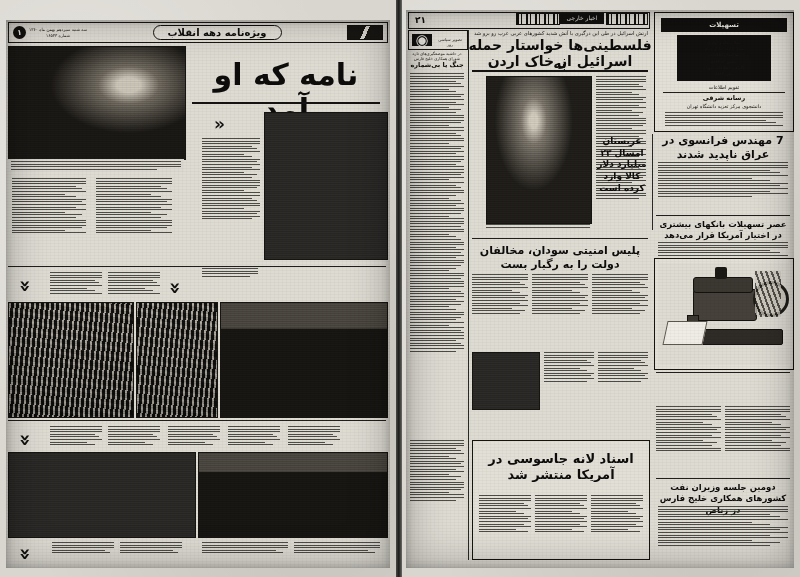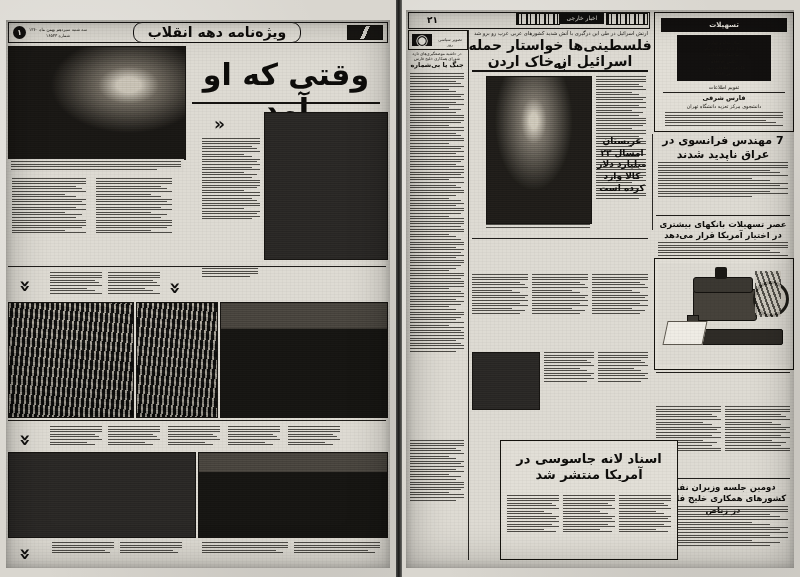--- a/index.html
+++ b/index.html
@@ -45,21 +45,21 @@
   .farsi{direction:rtl;unicode-bidi:bidi-override;font-family:"DejaVu Sans",sans-serif;
     color:#100e0c;line-height:1.15;}
 
   
   .mast{position:absolute;display:flex;align-items:center;border:1px solid #1b1917;
     background:#e2dfd7;}
   .badge-num{width:13px;height:13px;border-radius:50%;background:#131110;color:#ece9e2;
     font-size:8px;display:flex;align-items:center;justify-content:center;font-weight:bold;}
 
   .plaque{border:1.5px solid #131110;border-radius:9px;padding:1px 14px;background:#e7e4dc;
-    font-size:14px;font-weight:bold;letter-spacing:.2px;}
+    font-size:10px;font-weight:bold;letter-spacing:.2px;}
 
   
   .photo{position:absolute;overflow:hidden;background:#2b2926;border:1px solid #171512;}
   .ph-a{background:
       radial-gradient(ellipse at 68% 34%, #c9c3b6 0 7%, #6d675d 18%, #1a1815 46%),
       radial-gradient(ellipse at 28% 44%, #b6b0a3 0 6%, #55504a 17%, #131210 44%),
       linear-gradient(175deg,#2d2b27,#0e0d0b);}
   .ph-crowd{background:
       repeating-linear-gradient(96deg, rgba(225,220,208,.55) 0 2px, rgba(10,10,9,.85) 2px 5px),
       repeating-linear-gradient(12deg, rgba(200,194,182,.25) 0 3px, rgba(0,0,0,.5) 3px 8px),
@@ -154,21 +154,21 @@
     <div class="photo ph-a" style="left:2px;top:26px;width:176px;height:112px;">
       <div class="ph-grain"></div>
     </div>
     <div class="caption lines dense" style="left:2px;top:139px;width:176px;height:13px;padding:2px 3px;box-sizing:border-box;">
       <i></i>
         <i></i>
         <i></i>
         <i></i>
     </div>
 
-    <div class="hl hl-mega farsi" style="left:182px;top:38px;width:196px;">وقتی که او آمد</div>
+    <div class="hl hl-mega farsi" style="left:182px;top:38px;width:196px;">نامه که او آمد</div>
     <div class="hrule2" style="position:absolute;left:186px;top:82px;width:188px;"></div>
 
     <div class="chev" style="left:208px;top:96px;">»</div>
 
     <div class="lines dense" style="position:absolute;left:196px;top:118px;width:58px;">
       <i></i>
         <i></i>
         <i></i>
         <i></i>
         <i></i>
@@ -389,41 +389,41 @@
         <i></i>
     </div>
 
     <div class="noise"></div>
       <div class="vignette"></div>
   </div>
 
   <div class="page" id="page-right">
 
     <div class="mast" style="left:2px;top:2px;width:240px;height:15px;justify-content:flex-start;">
-      <div class="farsi" style="font-size:9px;font-weight:bold;padding-left:6px;margin-left:12px;">۱۲</div>
+      <div class="farsi" style="font-size:9px;font-weight:bold;padding-left:6px;">۱۲</div>
     </div>
     <div class="barcodeish" style="left:110px;top:3px;width:42px;"></div>
     <div class="secbar farsi" style="left:154px;top:3px;width:44px;height:11px;">اخبار خارجی</div>
     <div class="barcodeish" style="left:200px;top:3px;width:40px;"></div>
 
     <div class="adbox" style="left:248px;top:2px;width:138px;height:118px;">
       <div class="nameplate farsi" style="left:6px;top:5px;width:126px;height:14px;">تسهیلات</div>
       <div style="position:absolute;left:22px;top:22px;width:94px;height:46px;background:#131110;
                   display:flex;flex-direction:column;align-items:center;justify-content:center;gap:1px;
                   color:#e9e6de;padding:2px;box-sizing:border-box;">
         <div class="micro farsi">سال پنجاه و چهارم</div>
         <div class="micro farsi">محل اداره: خیابان خیام</div>
         <div class="micro farsi">ساختمان اطلاعات</div>
         <div class="micro farsi">تلکس: ۲۱۲۳۴۵</div>
         <div class="micro farsi">تلگرافی: اطلاعات ـ تهران</div>
         <div class="micro farsi">تلفن ۳۱۸۸</div>
       </div>
       <div class="tiny farsi" style="position:absolute;left:6px;top:71px;width:126px;">تقویم اطلاعات</div>
       <div class="hrule" style="position:absolute;left:8px;top:79px;width:122px;"></div>
-      <div class="smallhead farsi" style="position:absolute;left:6px;top:82px;width:126px;">فارس شرقی</div>
+      <div class="smallhead farsi" style="position:absolute;left:6px;top:82px;width:126px;">رسانه شرقی</div>
       <div class="tiny farsi" style="position:absolute;left:6px;top:90px;width:126px;">دانشجوی مرکز تعزیه دانشگاه تهران</div>
       <div class="lines dense" style="position:absolute;left:10px;top:99px;width:118px;">
         <i></i>
           <i></i>
           <i></i>
           <i></i>
           <i></i>
           <i></i>
       </div>
     </div>
@@ -662,20 +662,21 @@
         <div class="sm-arm" style="left:34px;top:14px;width:58px;height:14px;border-radius:3px;"></div>
         <div class="sm-spool" style="left:56px;top:4px;width:12px;height:12px;"></div>
         <div class="sm-wheel" style="left:94px;top:18px;width:30px;height:30px;"></div>
         <div class="sm-arm" style="left:28px;top:52px;width:10px;height:18px;"></div>
         <div class="sm-cloth" style="left:6px;top:58px;width:38px;height:22px;"></div>
         <div style="position:absolute;left:96px;top:8px;width:26px;height:46px;
              background:repeating-linear-gradient(70deg,#2a2823 0 2px,#cdc8be 2px 5px);opacity:.75;"></div>
       </div>
     </div>
 
+    <div class="hl hl-big farsi" style="left:68px;top:234px;width:172px;font-size:11px;">پلیس امنیتی سودان، مخالفان دولت را به رگبار بست</div>
     <div class="hrule" style="position:absolute;left:66px;top:228px;width:176px;"></div>
     <div class="colwrap" style="left:66px;top:264px;width:176px;">
       <div class="col lines dense">
         <i></i>
           <i></i>
           <i></i>
           <i></i>
           <i></i>
           <i></i>
           <i></i>
@@ -817,21 +818,21 @@
         <i></i>
         <i></i>
         <i></i>
         <i></i>
         <i></i>
         <i></i>
         <i></i>
         <i></i>
     </div>
 
-    <div class="adbox" style="left:66px;top:430px;width:176px;height:118px;margin-left:28px;">
+    <div class="adbox" style="left:66px;top:430px;width:176px;height:118px;">
       <div class="hl hl-big farsi" style="left:6px;top:10px;width:164px;font-size:13px;">اسناد لانه جاسوسی در آمریکا منتشر شد</div>
       <div class="colwrap" style="left:6px;top:54px;width:164px;">
         <div class="col lines dense">
           <i></i>
             <i></i>
             <i></i>
             <i></i>
             <i></i>
             <i></i>
             <i></i>

